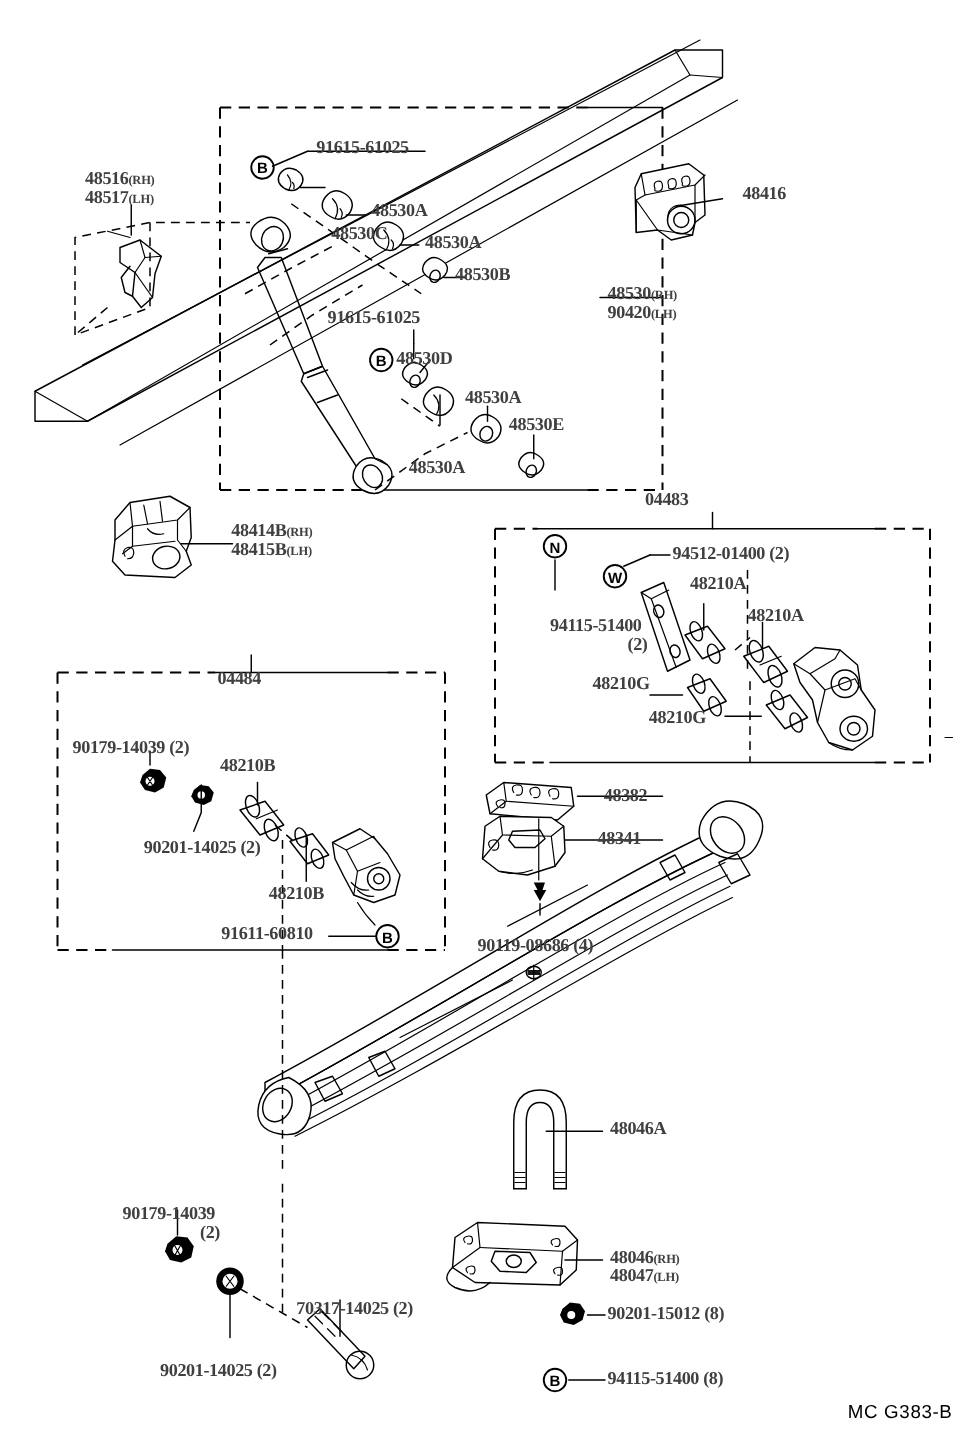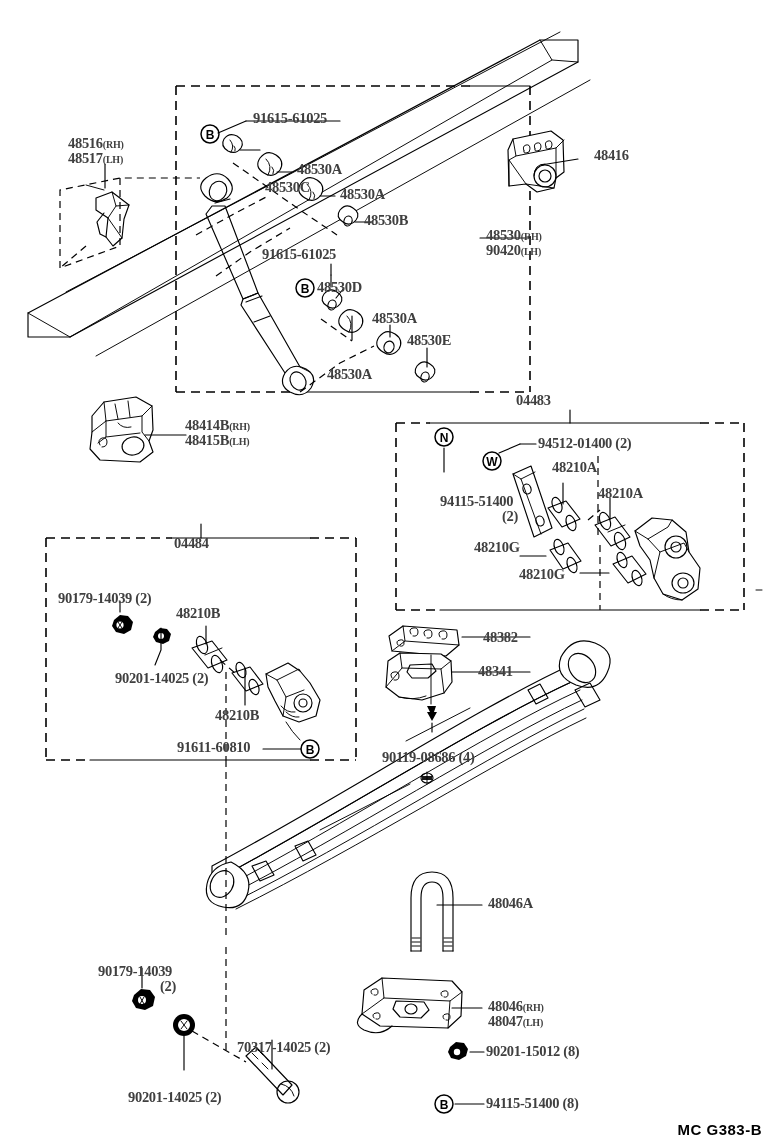--- a/index.html
+++ b/index.html
@@ -18,21 +18,21 @@
     font-size:14.5px;
     letter-spacing:-0.3px;
     white-space:nowrap;
     line-height:1.08;
     color:#404040;
   }
   .lbl .sfx{font-size:10px;letter-spacing:-0.2px;font-weight:bold;}
   .lbl.two{line-height:1.05;}
   .footer{
     position:absolute;right:14px;bottom:10px;
-    font-weight:bold;font-size:15px;letter-spacing:0.5px;padding-left:16px;
+    font-weight:normal;font-size:15px;letter-spacing:0.5px;padding-left:16px;
   }
   .callout-dot{position:absolute;}
 </style>
 </head>
 <body>
 
 <div id="sheet">
 
   <svg class="layer" viewBox="0 0 776 1148">
     <defs>

